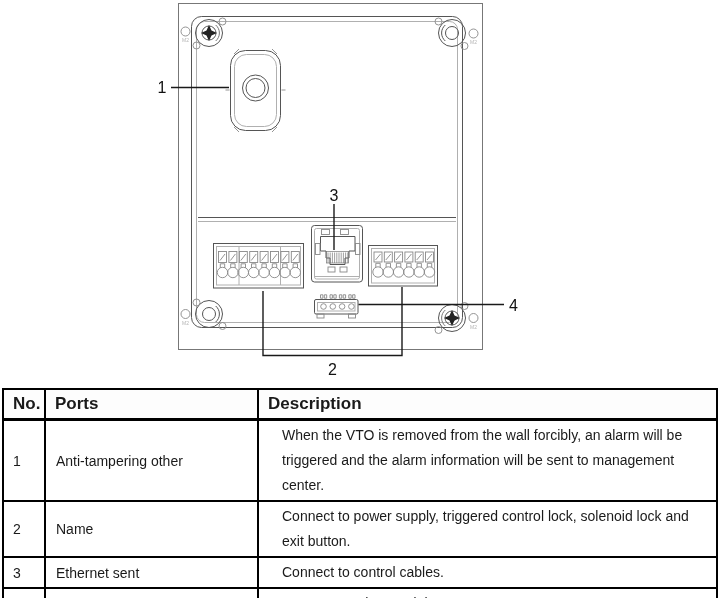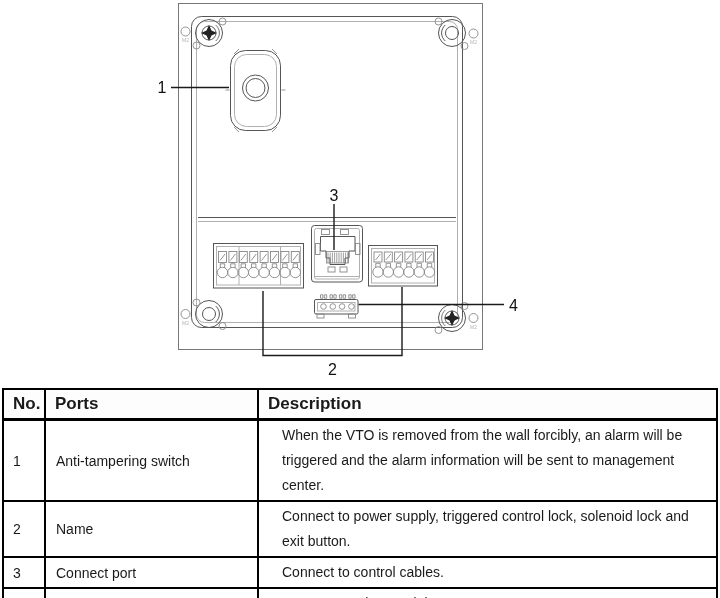--- a/index.html
+++ b/index.html
@@ -212,31 +212,31 @@
     <thead>
       <tr>
         <th>No.</th>
         <th>Ports</th>
         <th>Description</th>
       </tr>
     </thead>
     <tbody>
       <tr class="r1">
         <td class="c-no">1</td>
-        <td class="c-name">Anti-tampering switch</td>
+        <td class="c-name">Anti-tampering other</td>
         <td class="c-desc">When the VTO is removed from the wall forcibly, an alarm will be triggered and the alarm information will be sent to management center.</td>
       </tr>
       <tr class="r2">
         <td class="c-no">2</td>
         <td class="c-name">Name</td>
         <td class="c-desc">Connect to power supply, triggered control lock, solenoid lock and exit button.</td>
       </tr>
       <tr class="r3">
         <td class="c-no">3</td>
-        <td class="c-name">Connect port</td>
+        <td class="c-name">Ethernet sent</td>
         <td class="c-desc">Connect to control cables.</td>
       </tr>
       <tr class="r4">
         <td class="c-no">4</td>
         <td class="c-name">Cascade connection port</td>
         <td class="c-desc">Connect to other modules.</td>
       </tr>
     </tbody>
   </table>
 </div>

